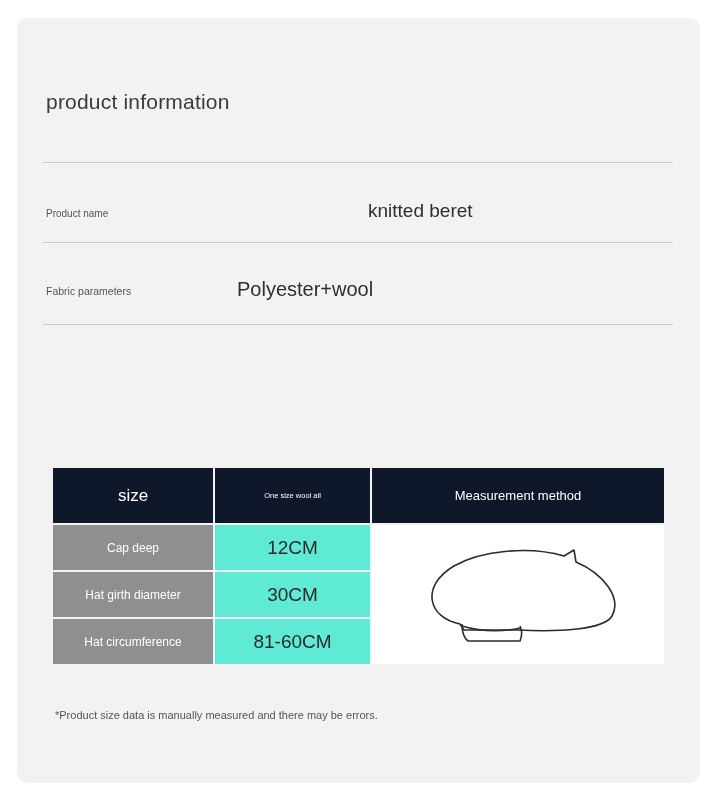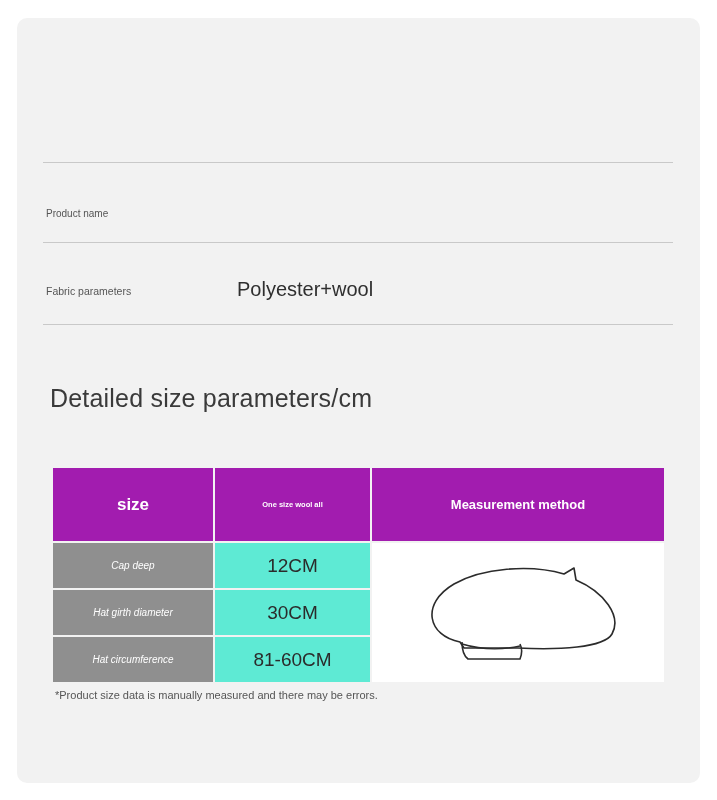--- a/index.html
+++ b/index.html
@@ -77,35 +77,33 @@
   .size-table td {
     padding: 0;
     vertical-align: middle;
     text-align: center;
   }
   .col-a { width: 160px; }
   .col-b { width: 155px; }
   .col-c { width: 292px; }
 
   .hdr {
-    background: #a21caf;
+    background: #0f172a;
     color: #ffffff;
-    height: 73px;
-    font-weight: bold;
+    height: 55px;
   }
   .hdr-size { font-size: 17px; }
   .hdr-one { font-size: 7.5px; }
   .hdr-meas { font-size: 13px; }
 
   .lbl {
     background: #8f8f8f;
     color: #ffffff;
     height: 45px;
-    font-size: 10px;
-    font-style: italic;
+    font-size: 12px;
   }
   .val {
     background: #5eead4;
     color: #2b2b2b;
     height: 45px;
     font-size: 19px;
   }
   .img-cell {
     background: #ffffff;
     position: relative;
@@ -113,43 +111,44 @@
   .beret-wrap {
     position: absolute;
     left: 0; top: 0; right: 0; bottom: 0;
     display: flex;
     align-items: center;
     justify-content: center;
   }
   .footnote {
     position: absolute;
     left: 38px;
-    top: 671px;
+    top: 691px;
     font-size: 11px;
     color: #555555;
   }
 </style>
 </head>
 <body>
 
 <div class="page">
 
+  <div class="section-title">product information</div>
 
   <div class="rule r1"></div>
 
   <div class="info-label row1-label">Product name</div>
+  <div class="info-value row1-value">knitted beret</div>
 
   <div class="rule r2"></div>
 
   <div class="info-label row2-label">Fabric parameters</div>
   <div class="info-value row2-value">Polyester+wool</div>
 
   <div class="rule r3"></div>
 
-  <div class="big-title">Detailed size parameters/cm</div>
 
   <table class="size-table">
     <colgroup>
       <col class="col-a">
         <col class="col-b">
         <col class="col-c">
     </colgroup>
     <tbody>
       <tr>
         <td class="hdr hdr-size">size</td>

